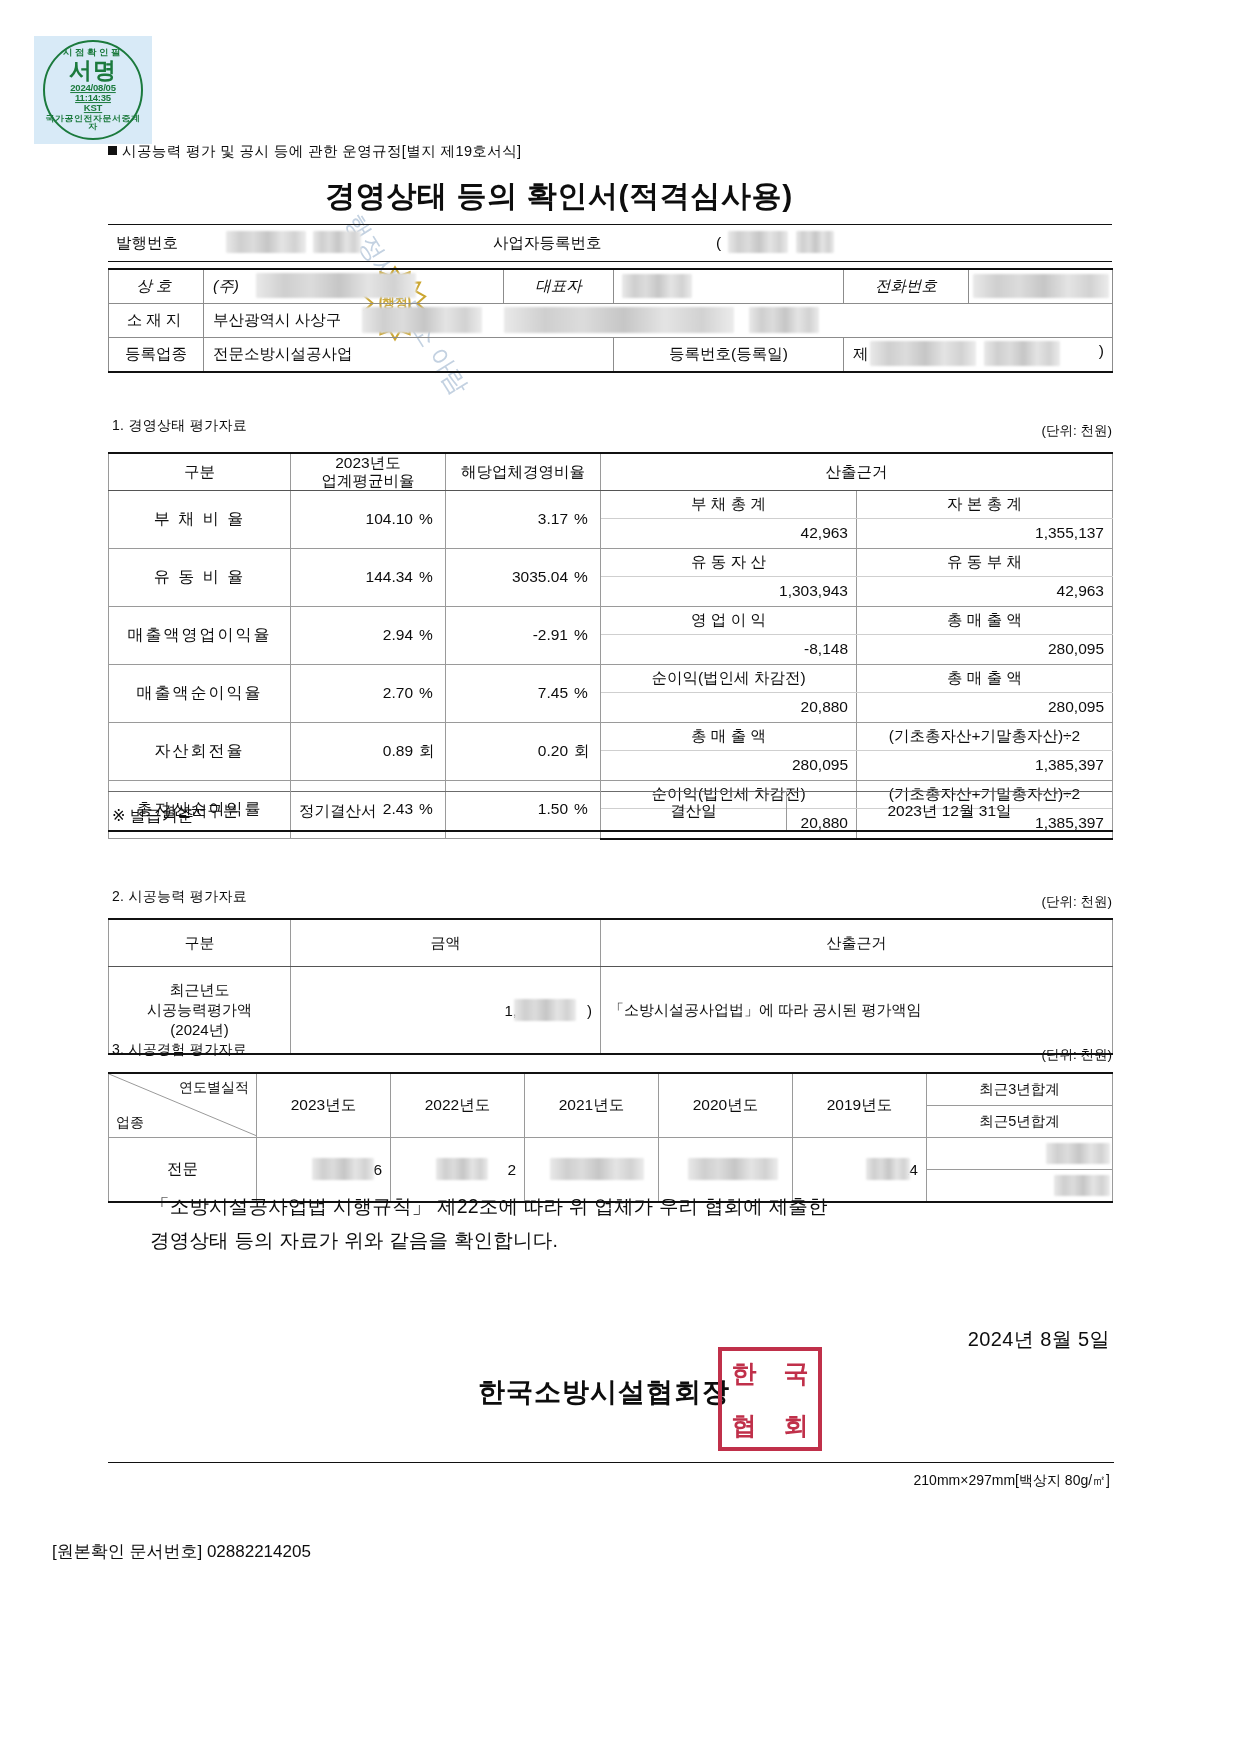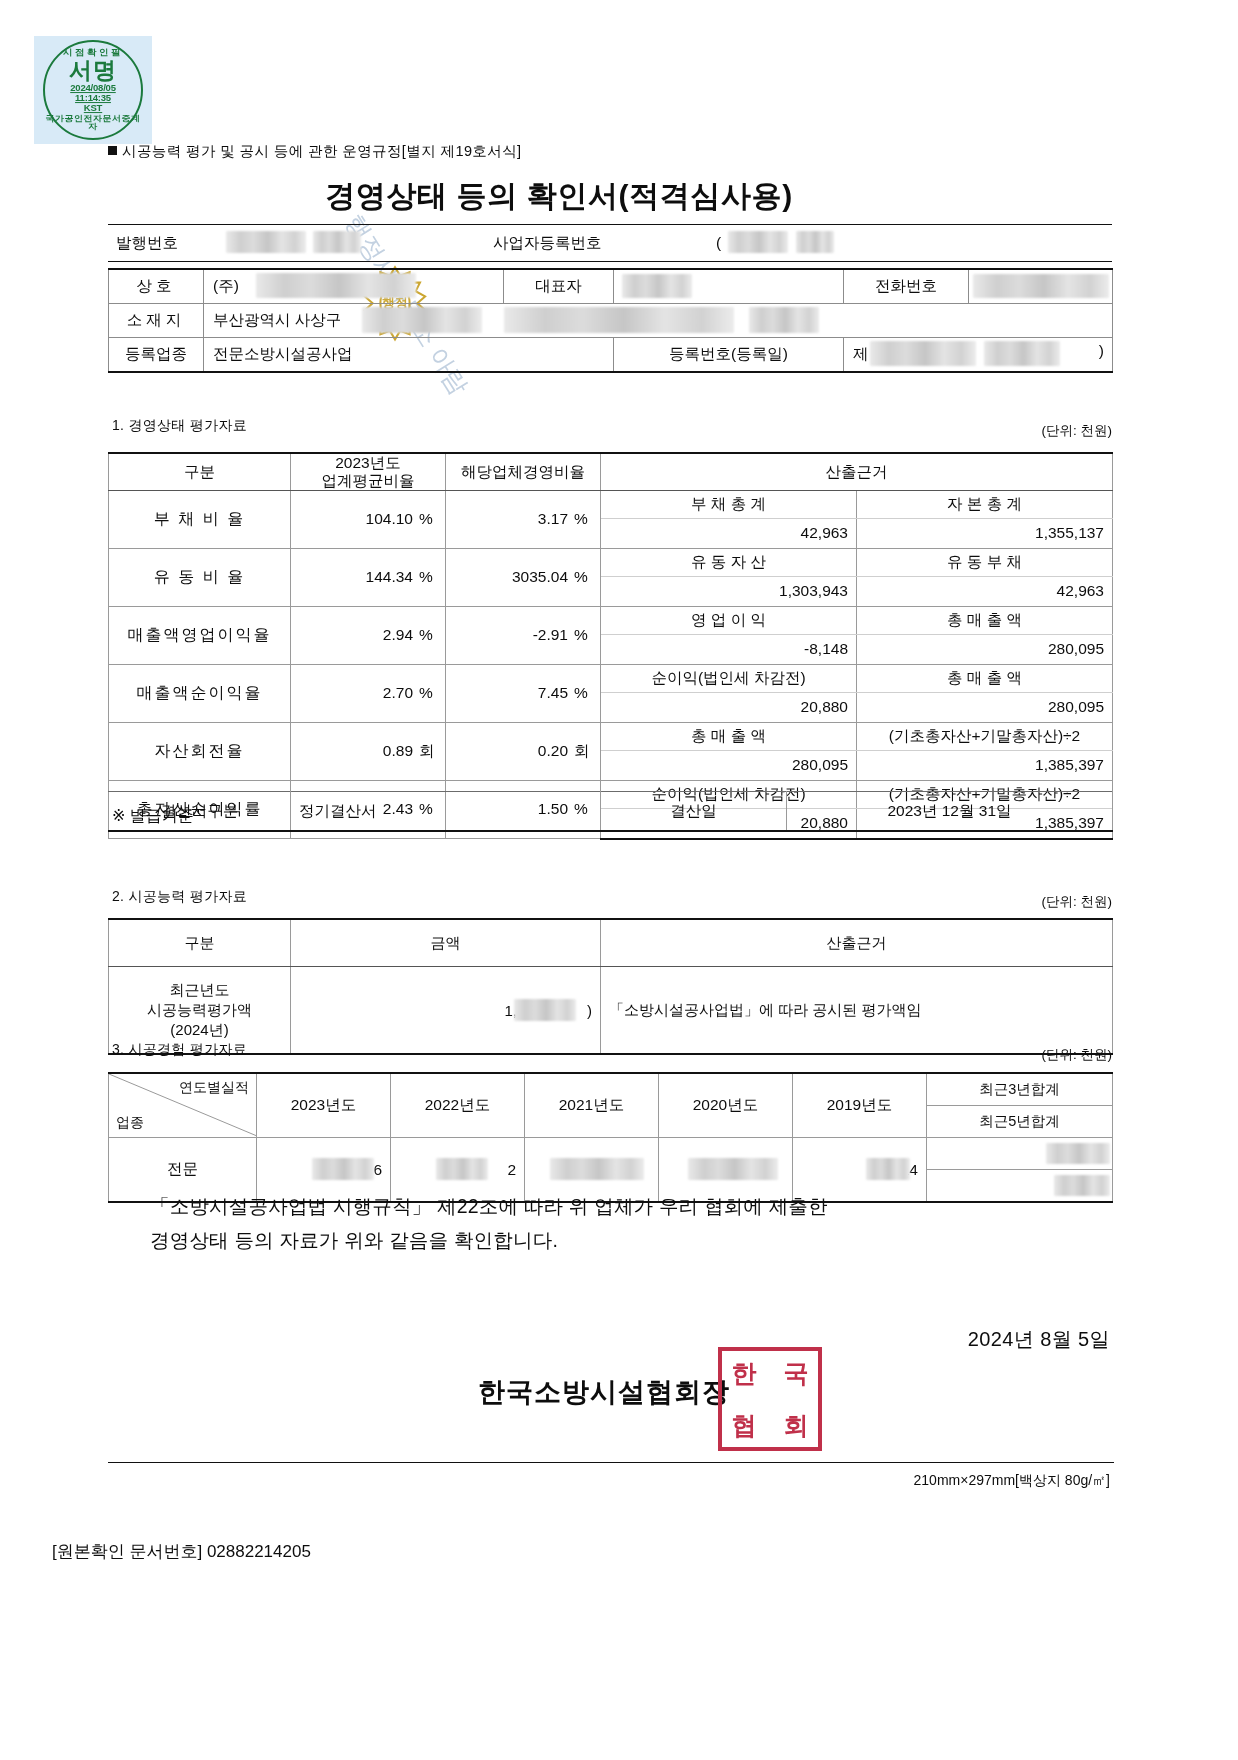--- a/index.html
+++ b/index.html
@@ -174,21 +174,21 @@
     border-collapse: collapse;
     table-layout: fixed;
   }
   .info-table td {
     border: 1px solid #8c8c8c;
     height: 33px;
     font-size: 15.5px;
     padding: 0 9px;
     white-space: nowrap;
   }
-  .info-table tr:first-child td { border-top: 2.2px solid #111; }
+  .info-table tr:first-child td { border-top: 2.2px solid #111; font-style: italic; }
   .info-table tr:last-child  td { border-bottom: 2.2px solid #111; }
   .info-table td.lbl { text-align: center; letter-spacing: 4px; padding: 0; }
   .info-table td.lbl.tight { letter-spacing: 0px; }
   .info-table td.val { position: relative; }
 
   
   .sec-head {
     position: absolute;
     left: 112px;
     font-size: 14px;

